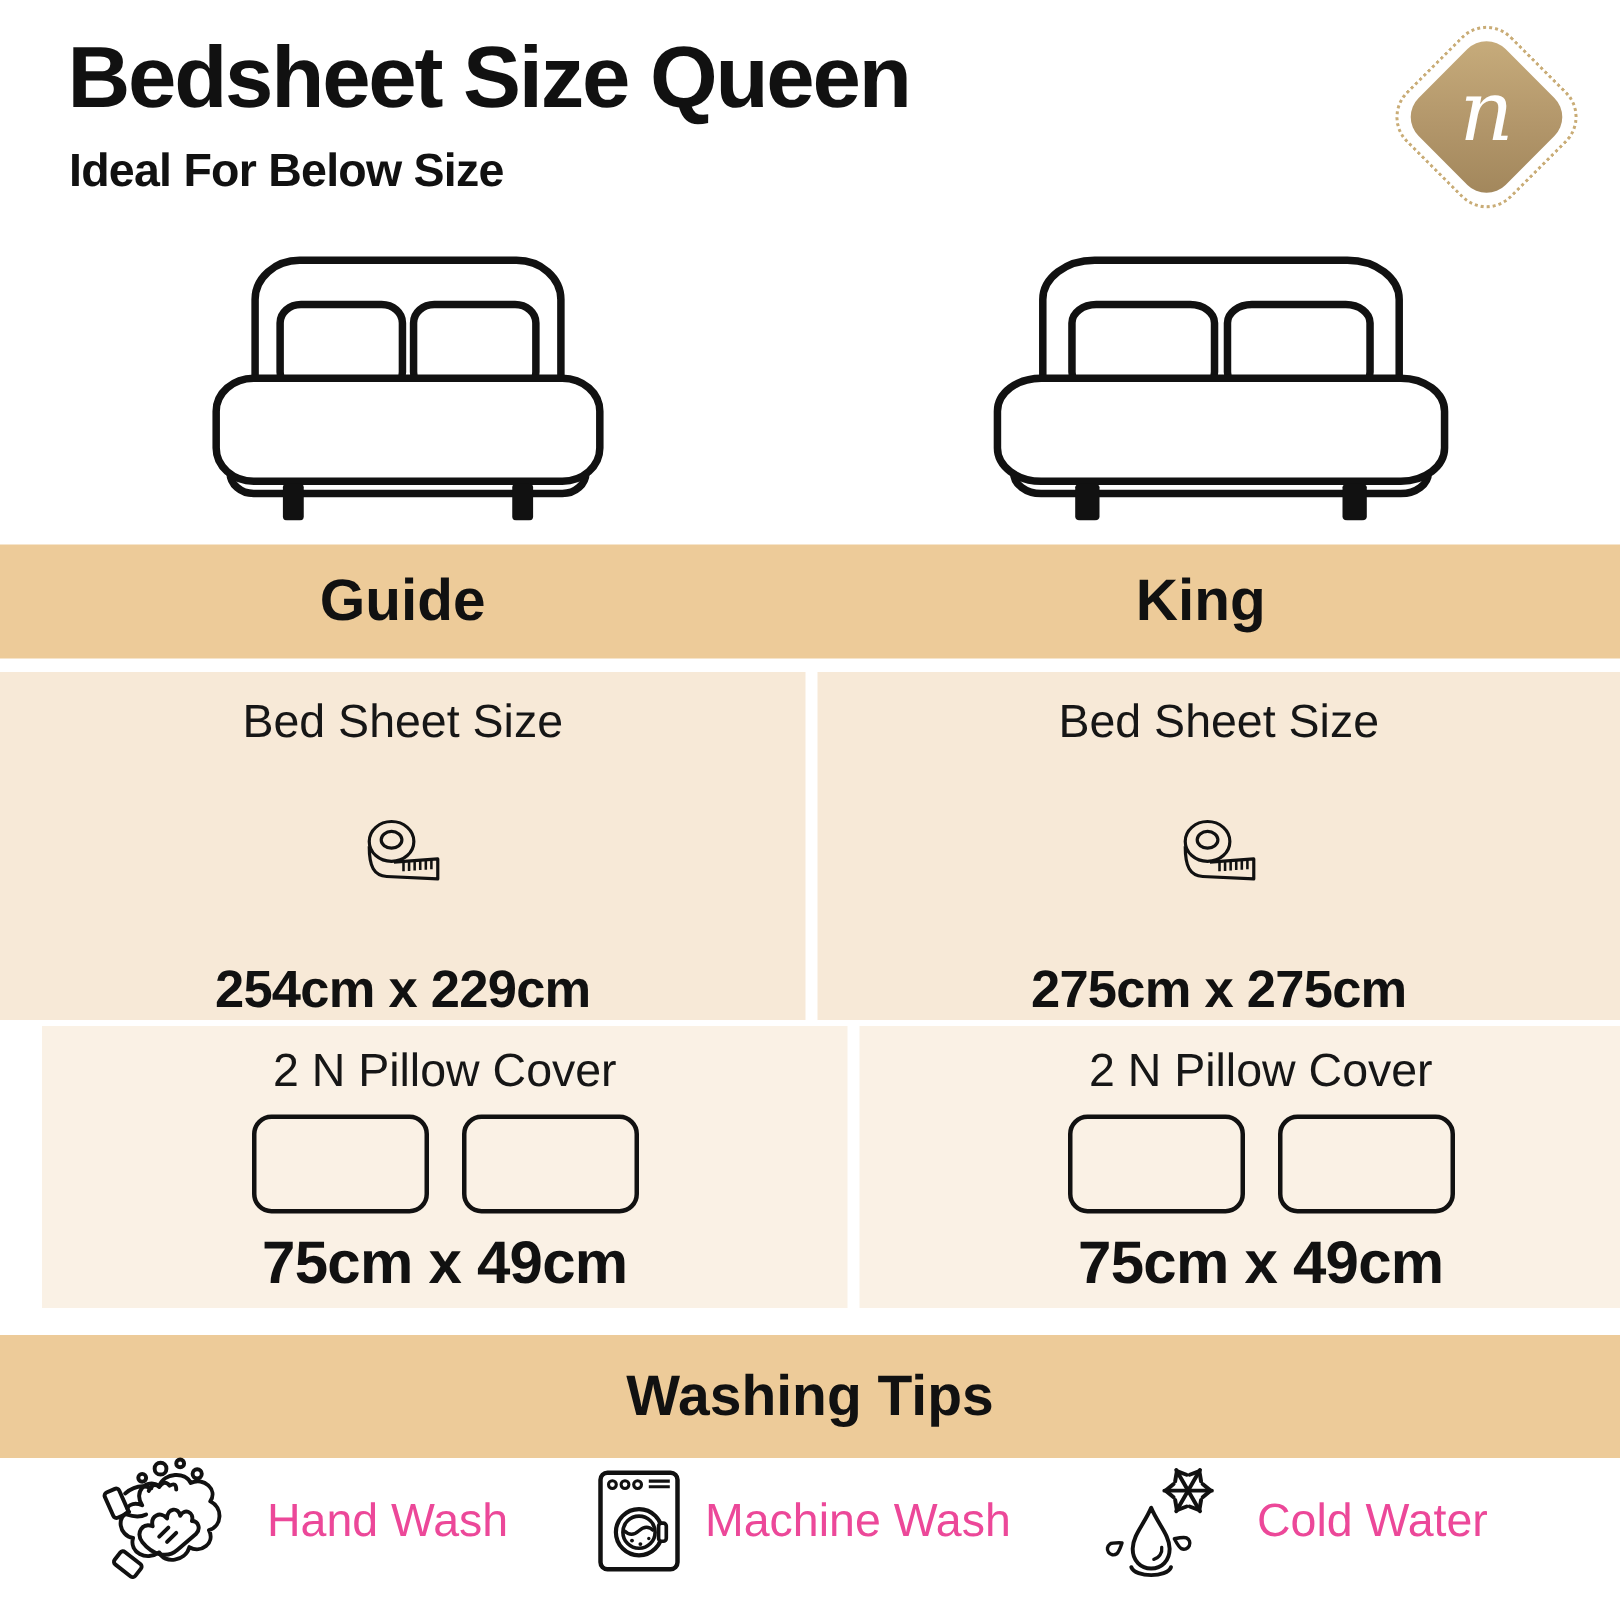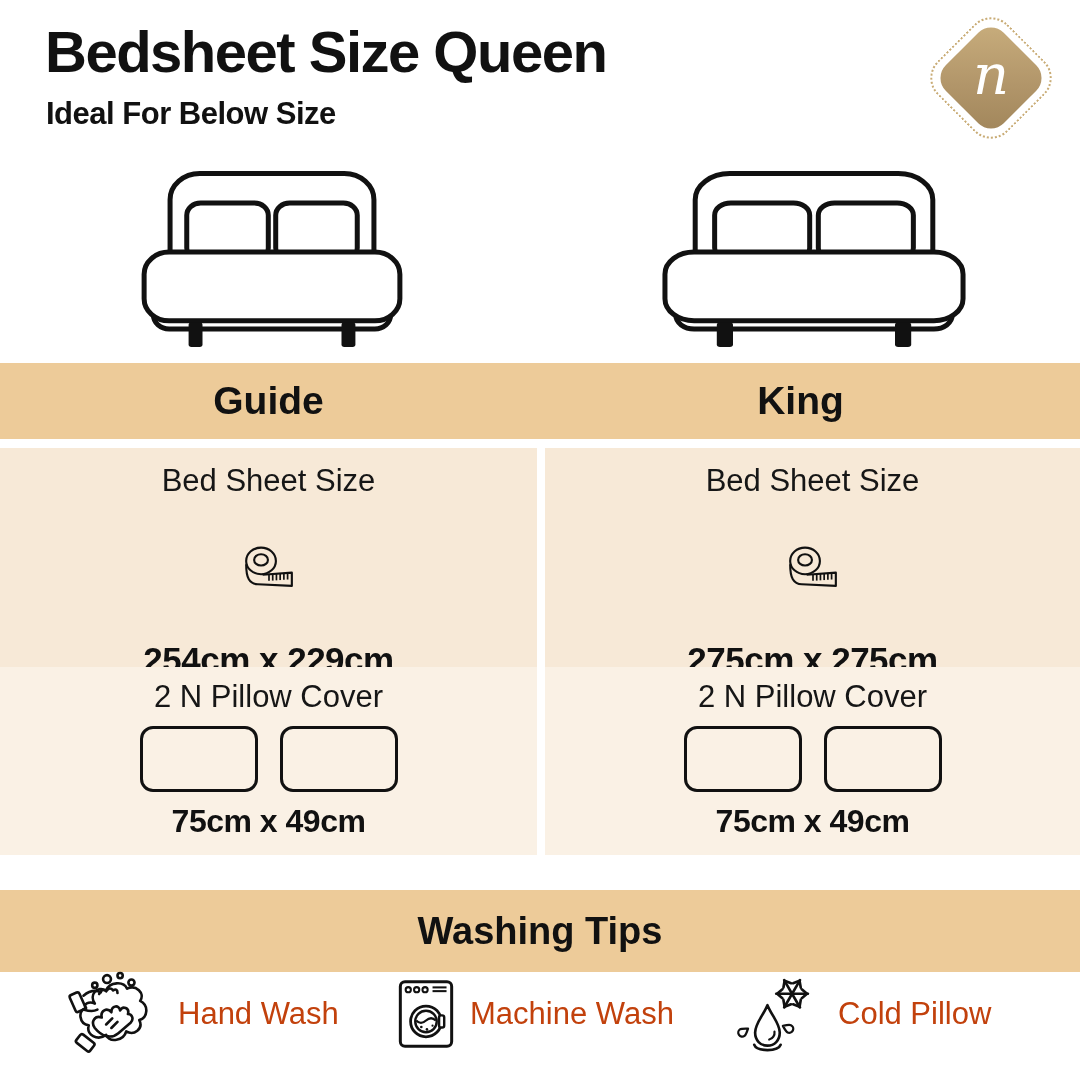--- a/index.html
+++ b/index.html
@@ -35,39 +35,39 @@
   .size-band{position:absolute;left:0;top:363px;width:1080px;height:76px;background:var(--band);}
   .band-label{position:absolute;top:0;height:100%;display:flex;align-items:center;justify-content:center;
     font-size:39px;font-weight:bold;}
   .band-label.q{left:0;width:537px;}
   .band-label.k{left:532px;width:537px;}
   
   .cell{position:absolute;display:flex;flex-direction:column;align-items:center;}
   .cell.left{left:0;width:537px;}
   .cell.right{left:545px;width:535px;}
   .cell.r1{top:448px;height:232px;background:var(--cell_row1);gap:44px;}
-  .cell.r2{top:667px;height:188px;background:var(--cell_row2);}
+  .cell.r2{top:684px;height:188px;background:var(--cell_row2);margin-left:28px;}
   .cell-label{margin-top:15px;font-size:31px;font-weight:400;color:#161616;}
   .tape{width:118px;height:98px;margin-top:2px;}
   .cell-size{font-size:35px;font-weight:bold;margin-top:0px;letter-spacing:-0.5px;}
   .pillows{display:flex;gap:22px;margin-top:11px;}
   .pillow{width:112px;height:60px;border:3.5px solid #111;border-radius:13px;}
   .cell.r2 .cell-label{margin-top:12px;}
-  .cell.r2 .cell-size{margin-top:11px;font-size:32px;}
+  .cell.r2 .cell-size{margin-top:11px;font-size:40px;}
   
   .wash-band{position:absolute;left:0;top:890px;width:1080px;height:82px;background:var(--band);
     display:flex;align-items:center;justify-content:center;font-size:38px;font-weight:bold;}
   
   .tip{position:absolute;top:962px;height:104px;display:flex;align-items:center;}
   .tip.t1{left:66px;}
   .tip.t2{left:398px;}
   .tip.t3{left:734px;}
   .tip .icon{flex:none;display:block;}
   .tip .icon svg{display:block;}
-  .tip-label{font-size:31px;font-weight:400;margin-left:16px;color:#c2410c;}
+  .tip-label{font-size:31px;font-weight:400;margin-left:16px;color:#ec4899;}
 </style>
 </head>
 <body>
 
 <div class="title">Bedsheet Size Queen</div>
 <div class="subtitle">Ideal For Below Size</div>
 <div class="logo">
   <span class="letter">n</span>
 </div>
 
@@ -226,14 +226,14 @@
         <path d="M77,22 L83,27 L77,32" transform="rotate(240 66 27)"></path>
         <path d="M77,22 L83,27 L77,32" transform="rotate(300 66 27)"></path>
         <path d="M38,40 C33,52 24,61 24,71 C24,80 30,86 38,86 C46,86 52,80 52,71 C52,61 43,52 38,40 Z"></path>
         <path d="M46,70 A8,8 0 0 1 40,79" stroke-width="2.5"></path>
         <path d="M0,-6 C-3,-2 -4.5,0.5 -4.5,2 A4.5,4.5 0 0 0 4.5,2 C4.5,0.5 3,-2 0,-6 Z" transform="translate(11,70) rotate(55)" stroke-width="2.6"></path>
         <path d="M0,-6 C-3,-2 -4.5,0.5 -4.5,2 A4.5,4.5 0 0 0 4.5,2 C4.5,0.5 3,-2 0,-6 Z" transform="translate(61,66) rotate(-65)" stroke-width="2.6"></path>
         <path d="M23,85 C26,93 50,93 53,85" stroke-width="3"></path>
       </g>
     </svg>
   </span>
-  <span class="tip-label">Cold Pillow</span>
+  <span class="tip-label">Cold Water</span>
 </div>
 
 </body></html>

